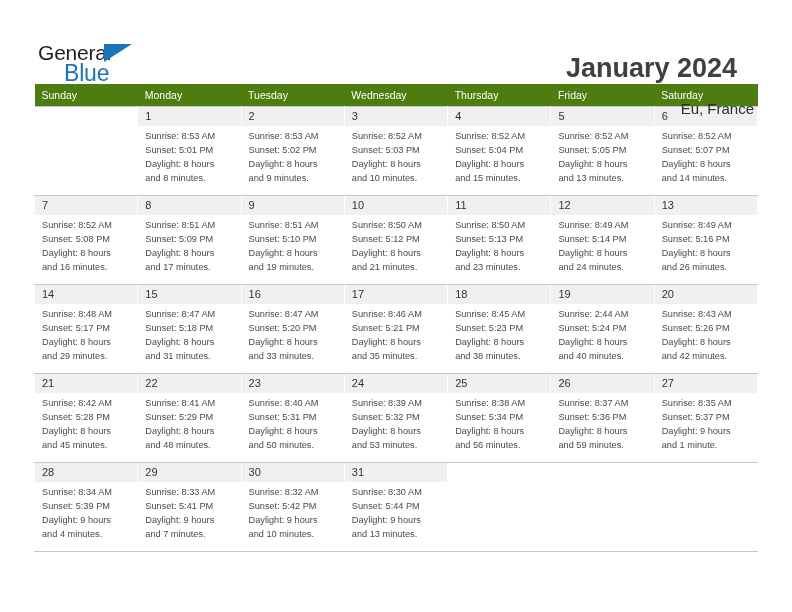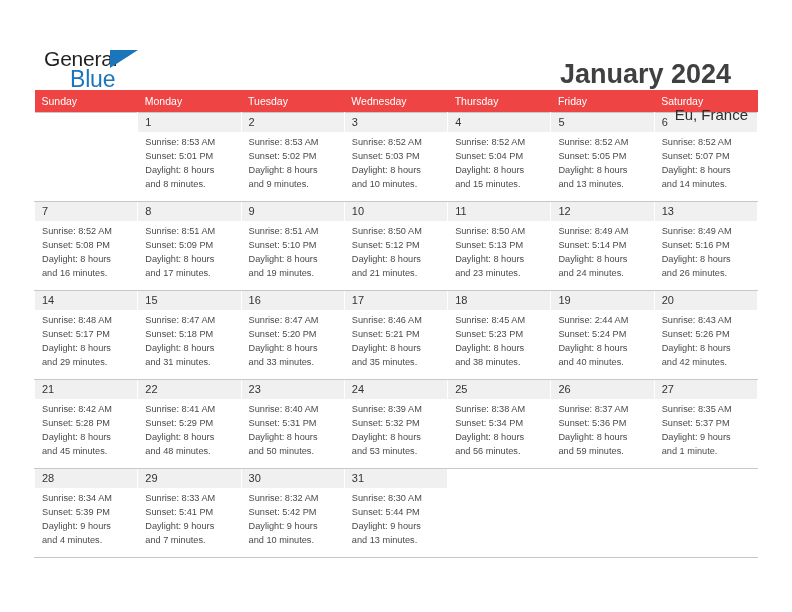--- a/index.html
+++ b/index.html
@@ -9,21 +9,21 @@
     width: 792px;
     height: 612px;
     background: #ffffff;
     font-family: "Liberation Sans", sans-serif;
     -webkit-font-smoothing: antialiased;
   }
   .page {
     position: relative;
     width: 792px;
     height: 612px;
-    padding: 10px;
+    padding: 4px;
     background: #ffffff;
   }
 
   
   .header {
     display: flex;
     align-items: flex-start;
     justify-content: space-between;
     padding: 30px 34px 0 34px;
     height: 73px;
@@ -78,21 +78,21 @@
   }
 
   
   .calendar {
     width: 724px;
     margin: 7px auto 0 auto;
     border-collapse: collapse;
     table-layout: fixed;
   }
   .calendar thead th {
-    background: #ef4444;
+    background: #4d7c0f;
     color: #ffffff;
     font-size: 10.5px;
     font-weight: normal;
     text-align: left;
     padding: 5px 0 5px 7px;
     height: 21px;
     border: none;
   }
   .calendar tbody td {
     width: 103.4px;

